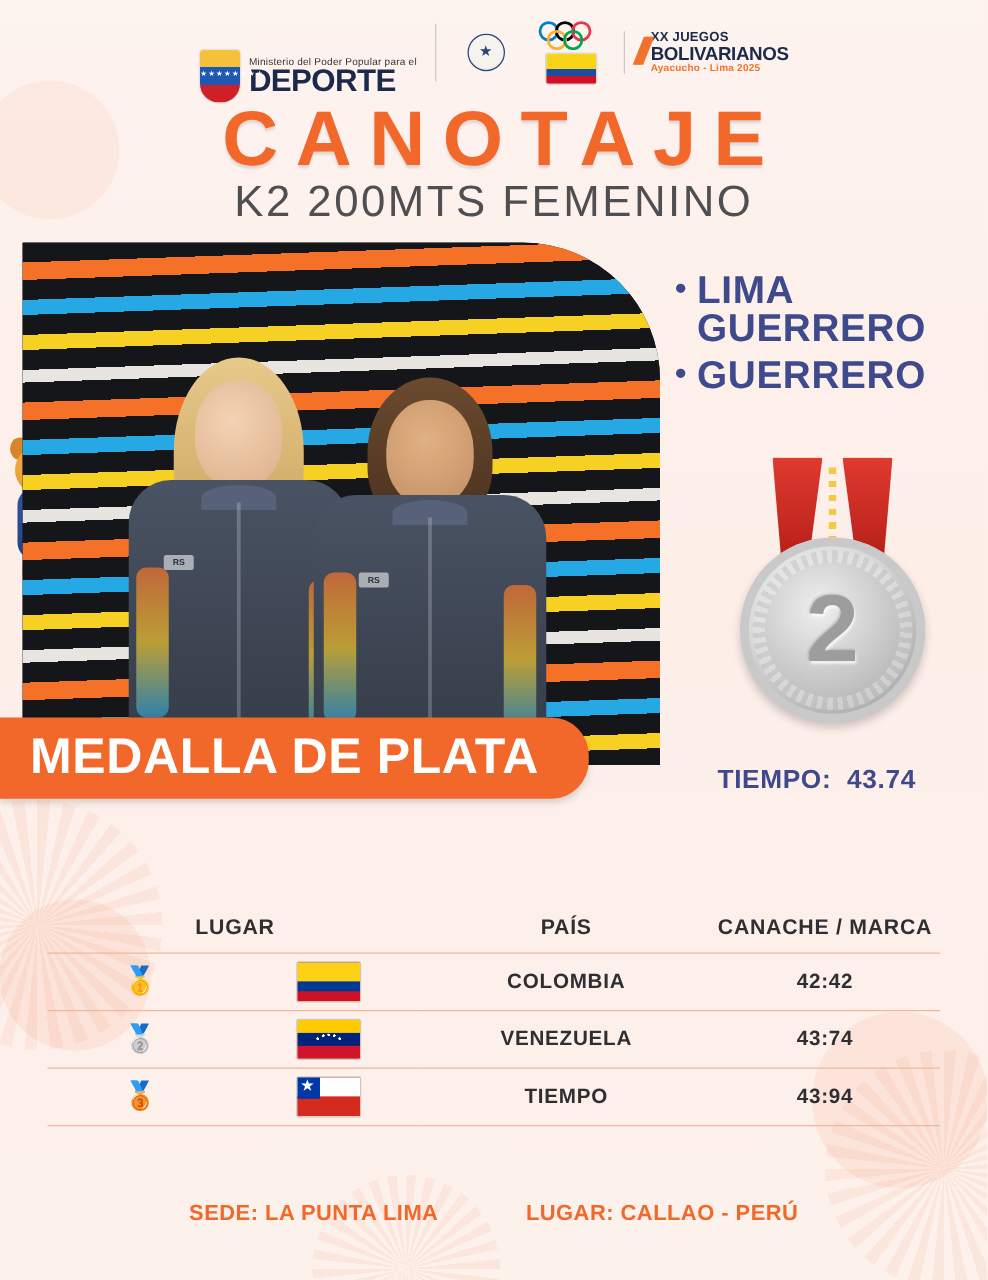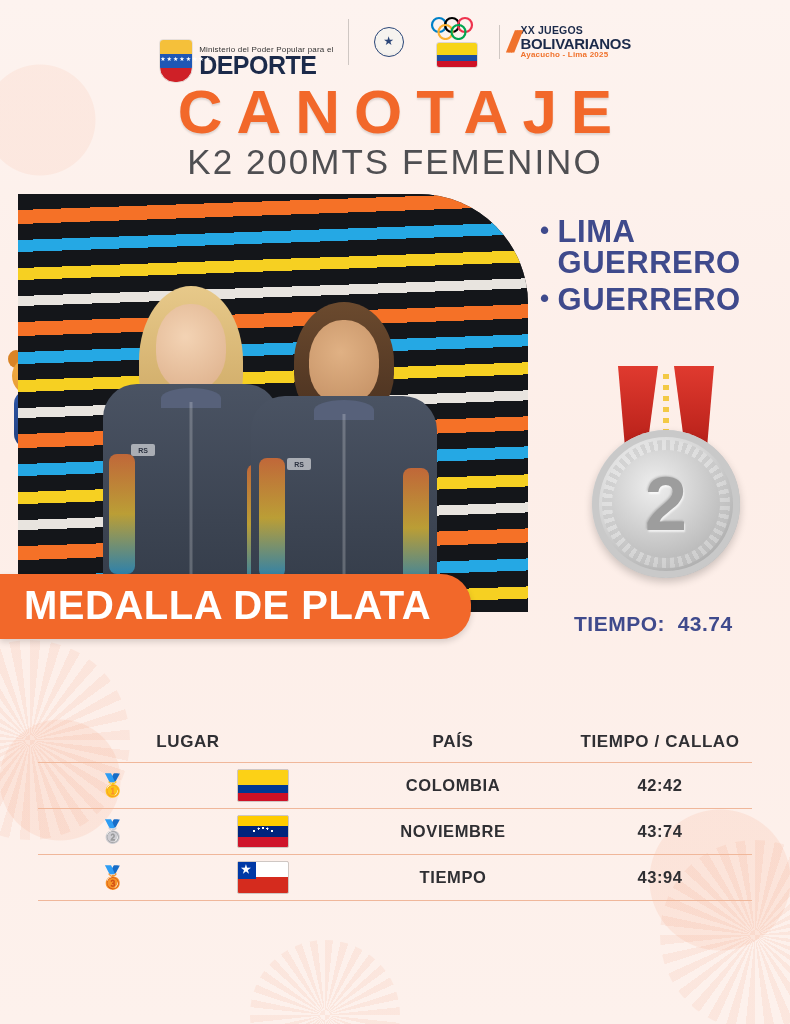--- a/index.html
+++ b/index.html
@@ -489,40 +489,44 @@
       <span>43.74</span>
     </div>
   </div>
 
   <div class="results">
     <table class="rtable">
       <thead>
         <tr>
           <th class="c-place" colspan="2">LUGAR</th>
           <th class="c-country">PAÍS</th>
-          <th class="c-time">TIEMPO / CALLAO</th>
+          <th class="c-time">CANACHE / MARCA</th>
         </tr>
       </thead>
       <tbody>
         <tr>
           <td class="c-place"><span class="medal-ico">🥇</span></td>
           <td class="c-flag"><span class="flag flag-co"></span></td>
           <td class="c-country">COLOMBIA</td>
           <td class="c-time">42:42</td>
         </tr>
         <tr>
           <td class="c-place"><span class="medal-ico">🥈</span></td>
           <td class="c-flag"><span class="flag flag-ve"></span></td>
-          <td class="c-country">NOVIEMBRE</td>
+          <td class="c-country">VENEZUELA</td>
           <td class="c-time">43:74</td>
         </tr>
         <tr>
           <td class="c-place"><span class="medal-ico">🥉</span></td>
           <td class="c-flag"><span class="flag flag-cl"></span></td>
           <td class="c-country">TIEMPO</td>
           <td class="c-time">43:94</td>
         </tr>
       </tbody>
     </table>
   </div>
 
+  <div class="venue-line">
+    <span>SEDE: LA PUNTA LIMA</span>
+    <span>LUGAR: CALLAO - PERÚ</span>
+  </div>
 
 </div>
 
 </body></html>

